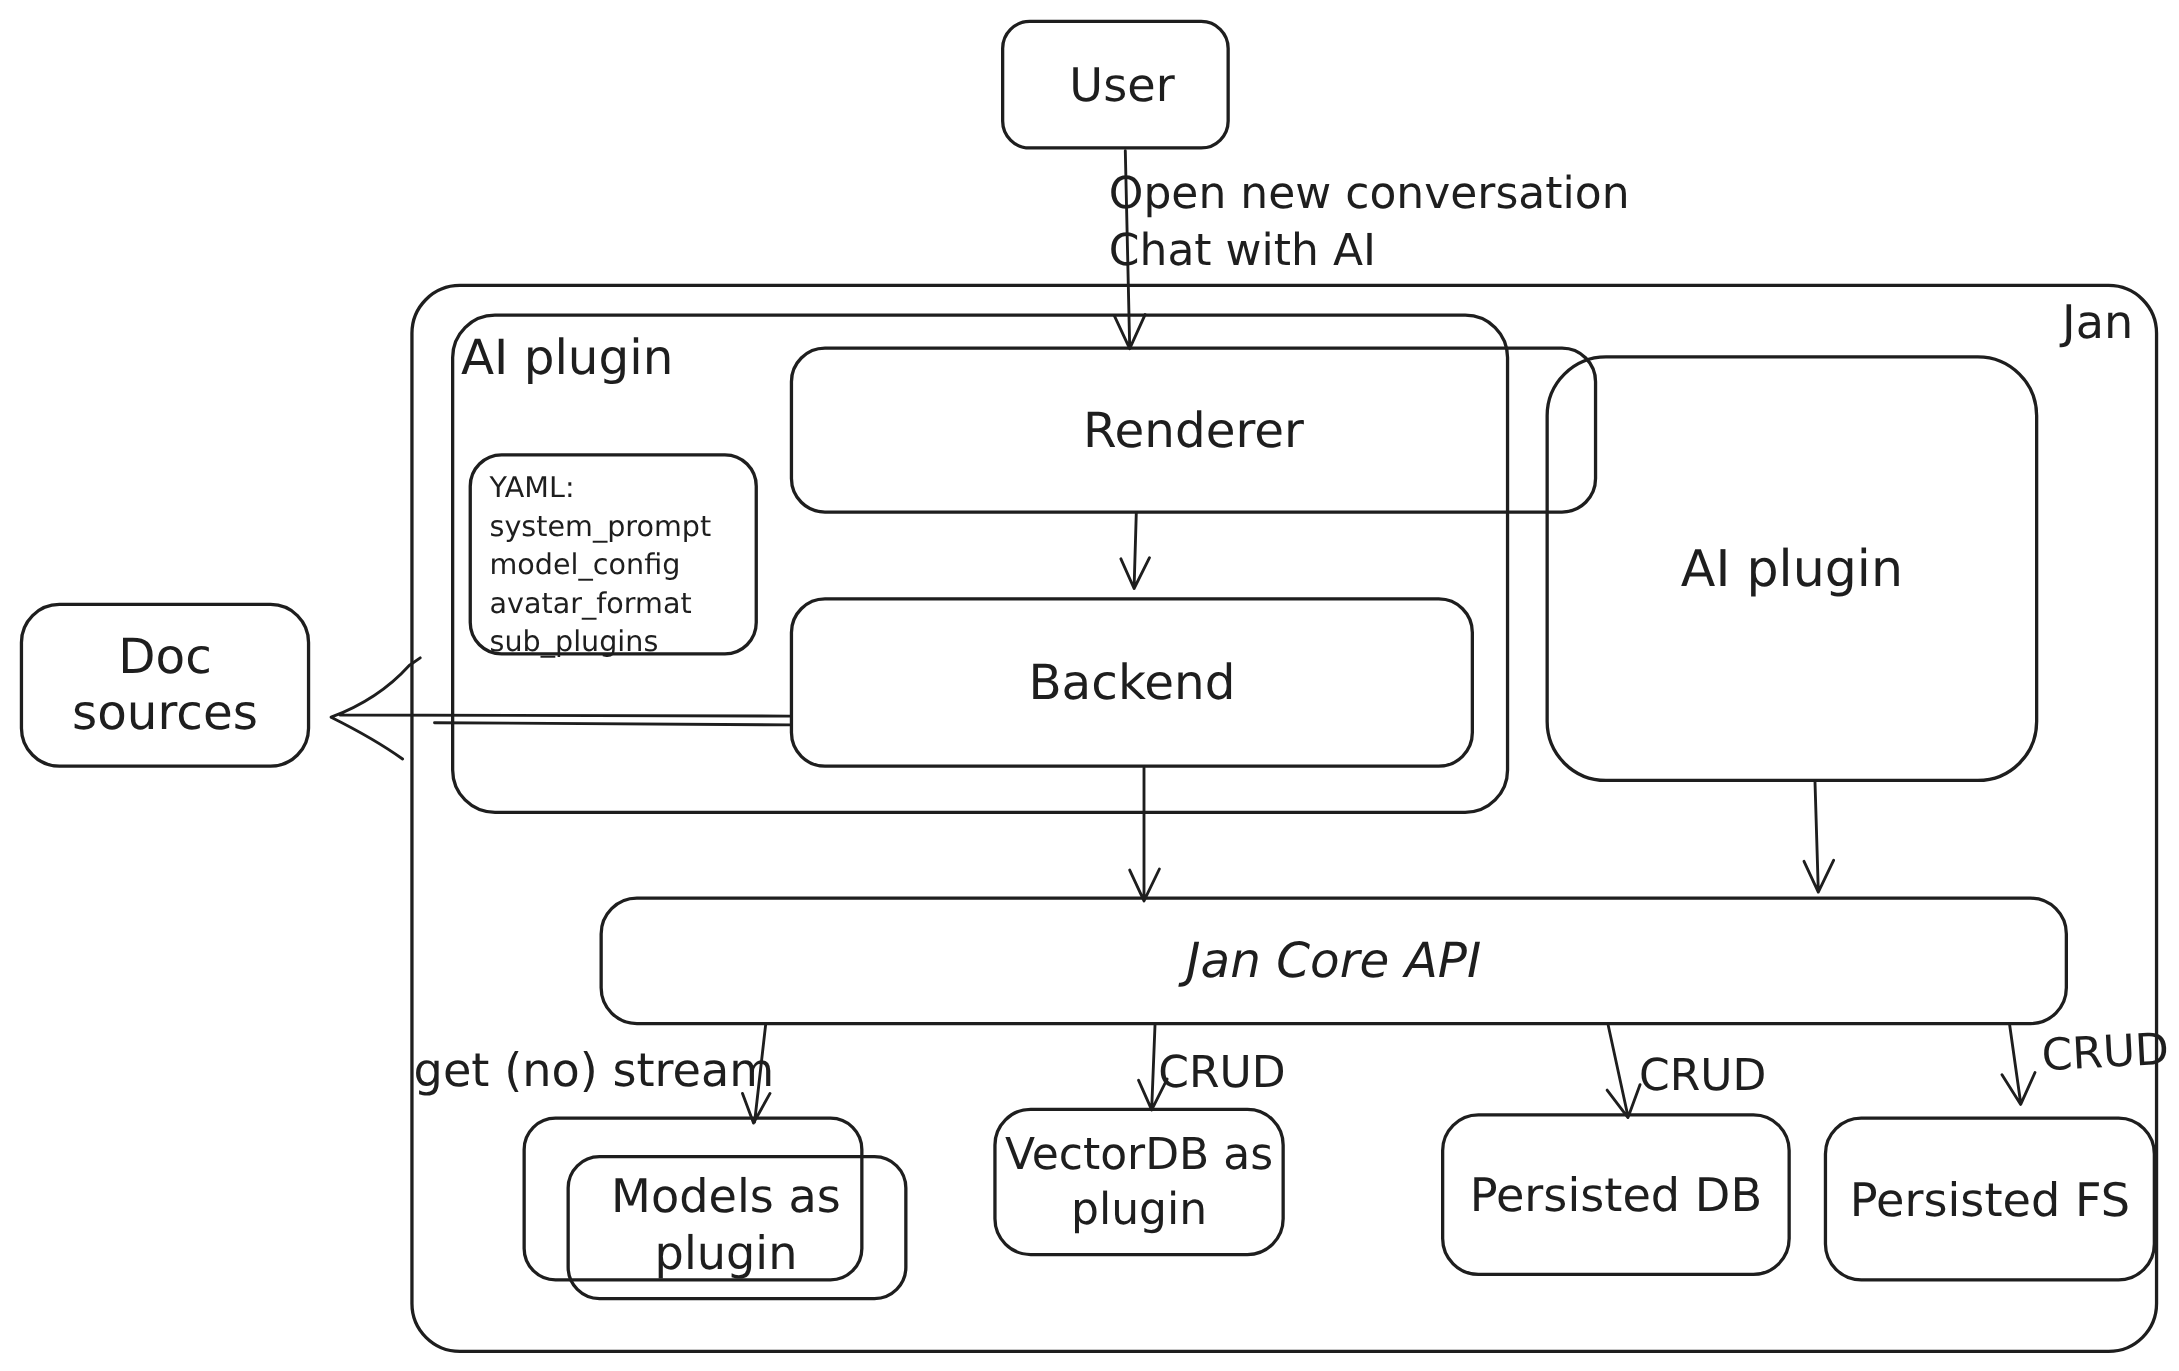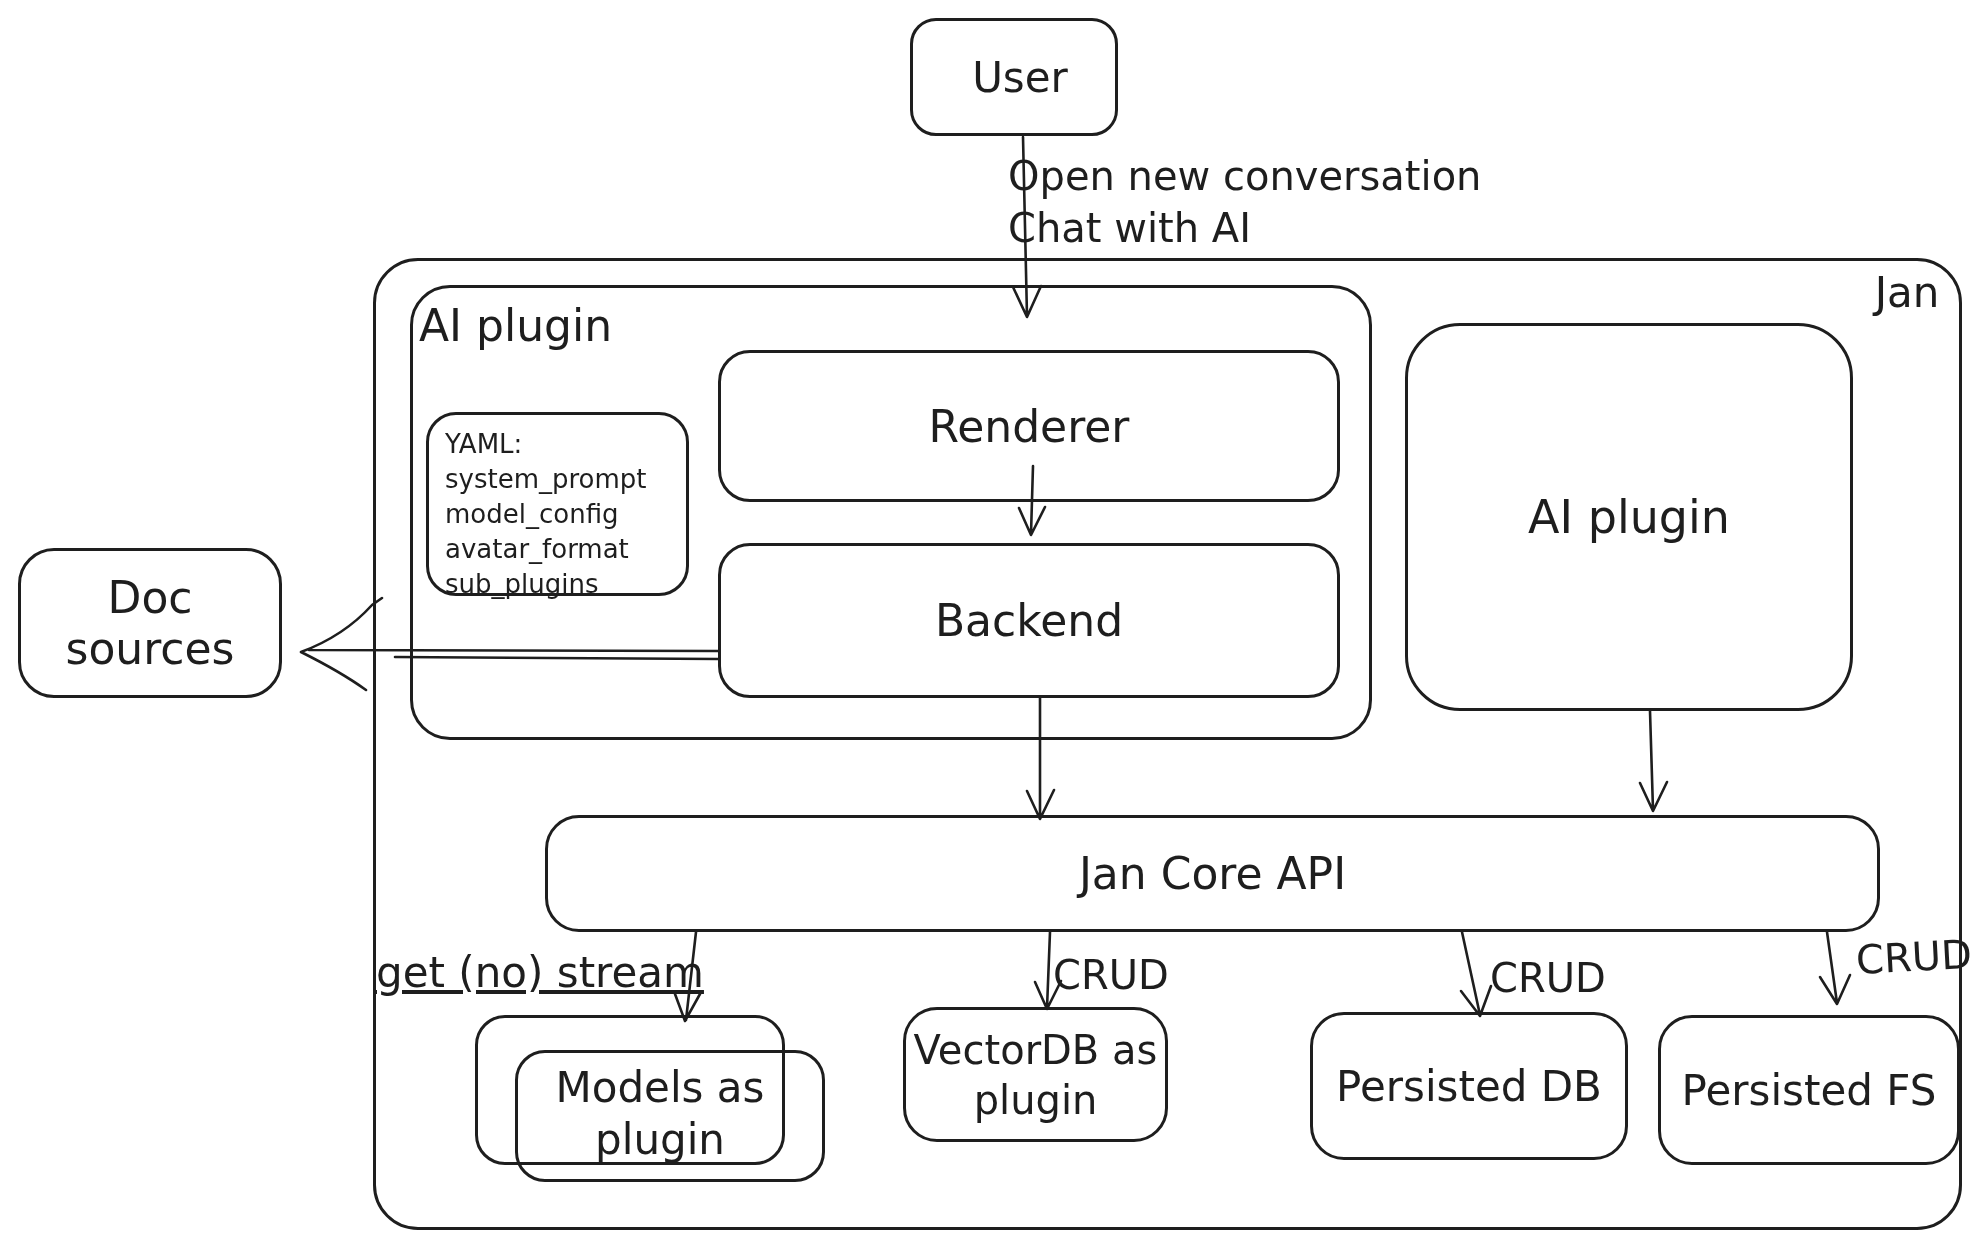--- a/index.html
+++ b/index.html
@@ -32,21 +32,21 @@
   <div class="box" style="left:373px;top:258px;width:1589px;height:972px;border-radius:45px;"></div>
   <div class="label" style="left:1862px;top:268px;width:90px;font-size:42px;text-align:center;">Jan</div>
 
   <div class="box" style="left:410px;top:285px;width:962px;height:455px;border-radius:40px;"></div>
   <div class="label" style="left:419px;top:300px;font-size:44px;">AI plugin</div>
 
   <div class="box" style="left:910px;top:18px;width:208px;height:118px;border-radius:26px;font-size:42px;padding-left:12px;">
     <span>User</span>
   </div>
 
-  <div class="box" style="left:718px;top:315px;width:622px;height:152px;border-radius:32px;font-size:44px;margin-top:35px;">
+  <div class="box" style="left:718px;top:315px;width:734px;height:152px;border-radius:32px;font-size:44px;">
     <span>Renderer</span>
   </div>
 
   <div class="box" style="left:718px;top:543px;width:622px;height:155px;border-radius:32px;font-size:44px;">
     <span>Backend</span>
   </div>
 
   <div class="box" style="left:426px;top:412px;width:263px;height:184px;border-radius:30px;align-items:flex-start;justify-content:flex-start;">
     <div style="padding:12px 0 0 16px;text-align:left;font-size:26px;line-height:35px;">
       <div>YAML:</div>
@@ -58,21 +58,21 @@
   </div>
 
   <div class="box" style="left:1405px;top:323px;width:448px;height:388px;border-radius:55px;font-size:46px;">
     <span>AI plugin</span>
   </div>
 
   <div class="box" style="left:18px;top:548px;width:264px;height:150px;border-radius:36px;font-size:44px;">
     <span>Doc sources</span>
   </div>
 
-  <div class="box" style="left:545px;top:815px;width:1335px;height:117px;border-radius:34px;font-size:44px;">
+  <div class="box" style="left:545px;top:815px;width:1335px;height:117px;border-radius:34px;font-size:44px;font-style:italic;">
     <span>Jan Core API</span>
   </div>
 
   <div class="box" style="left:475px;top:1015px;width:310px;height:150px;border-radius:30px;"></div>
   <div class="box" style="left:515px;top:1050px;width:310px;height:132px;border-radius:30px;"></div>
   <div class="wraplabel" style="left:500px;top:1052px;width:320px;height:124px;font-size:42px;">Models as plugin</div>
 
   <div class="box" style="left:903px;top:1007px;width:265px;height:135px;border-radius:34px;">
     <span class="wraplabel" style="position:static;width:250px;font-size:40px;">VectorDB as plugin</span>
   </div>
@@ -95,21 +95,21 @@
     <path d="M1050 932 L1047 1008 M1035 982 L1047 1009 L1061 981"></path>
     <path d="M1462 932 L1480 1015 M1461 991 L1480 1016 L1491 986"></path>
     <path d="M1827 932 L1837 1003 M1820 977 L1837 1004 L1850 975"></path>
   </svg>
 
   <div class="label" style="left:1008px;top:150px;font-size:40px;line-height:52px;">
     <div>Open new conversation</div>
     <div>Chat with AI</div>
   </div>
 
-  <div class="label" style="left:376px;top:948px;font-size:42px;text-decoration:underline;">get (no) stream</div>
+  <div class="label" style="left:376px;top:948px;font-size:42px;">get (no) stream</div>
 
   <div class="label" style="left:1053px;top:952px;font-size:40px;">CRUD</div>
 
   <div class="label" style="left:1490px;top:955px;font-size:40px;">CRUD</div>
 
   <div class="label" style="left:1856px;top:934px;font-size:40px;transform:rotate(-3deg);">CRUD</div>
 
 </div>
 
 </body></html>

